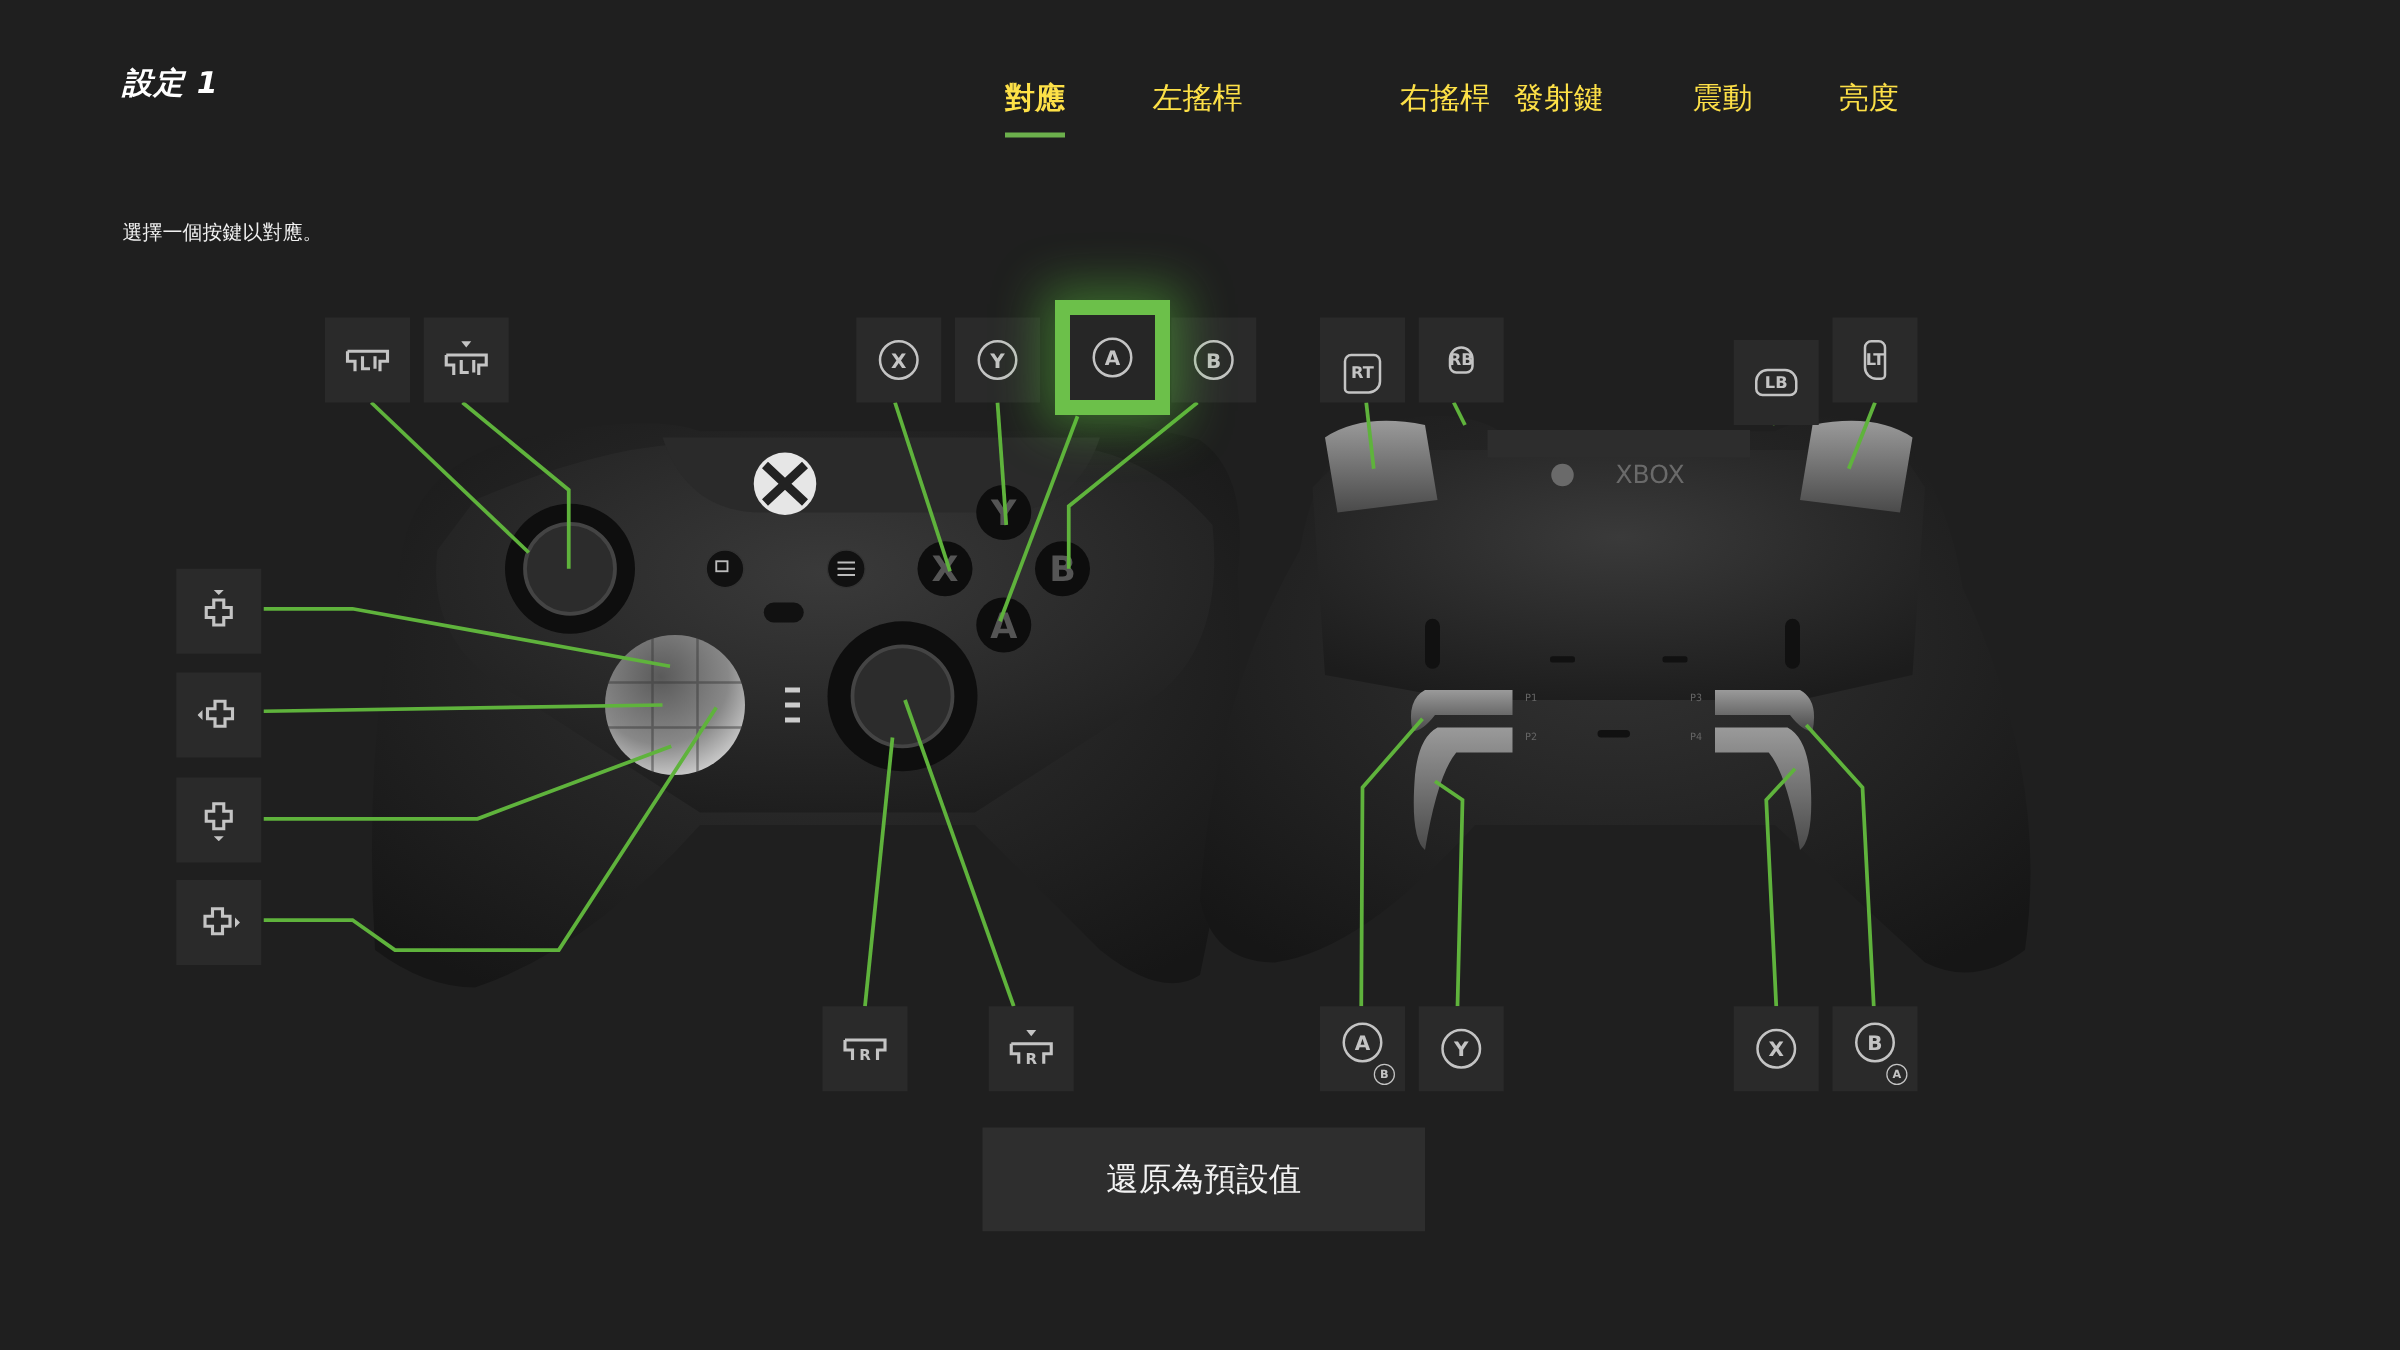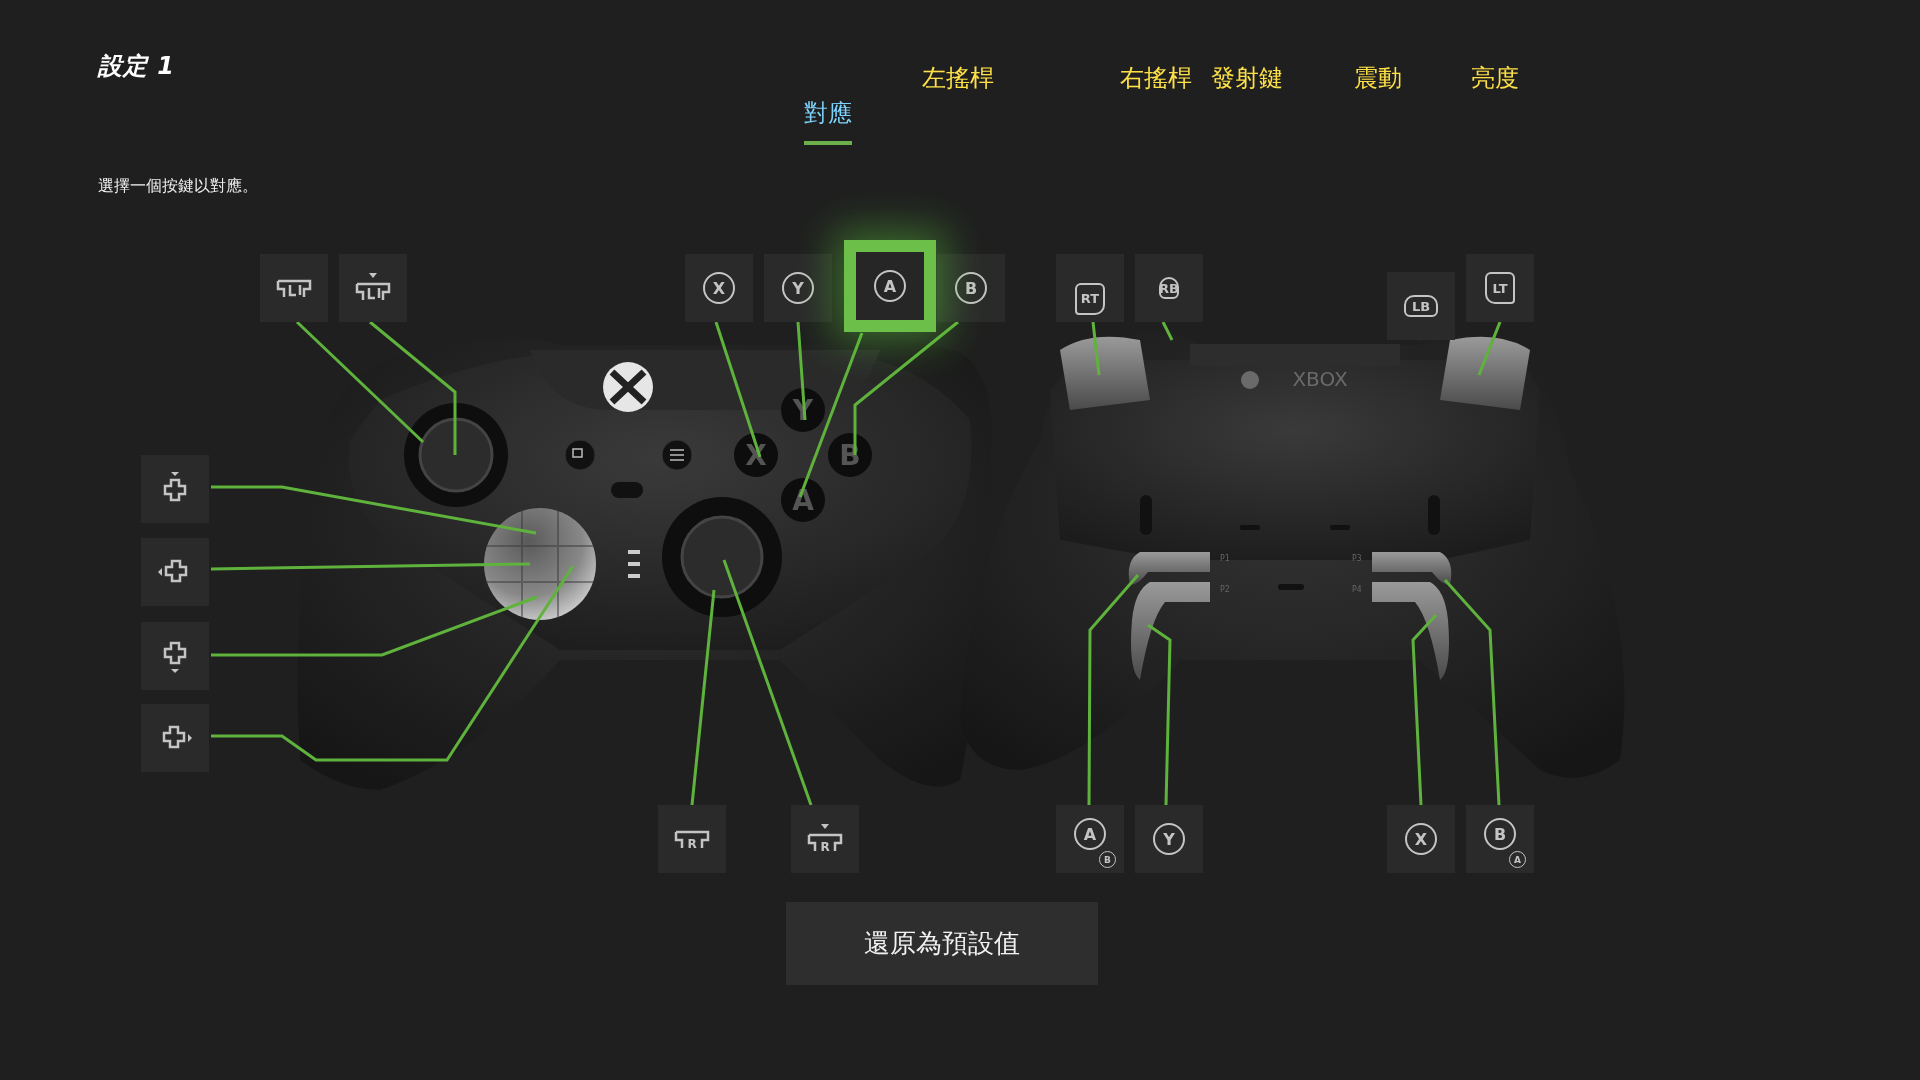--- a/index.html
+++ b/index.html
@@ -1,29 +1,29 @@
 <!DOCTYPE html>
 <html><head>
 <meta charset="utf-8">
 <style>
   html,body{margin:0;padding:0;}
   body{width:1920px;height:1080px;background:#1f1f1f;position:relative;overflow:hidden;font-family:"DejaVu Sans","Liberation Sans",sans-serif;color:#fff;}
   .title{position:absolute;left:98px;top:50px;font-size:24px;font-weight:bold;letter-spacing:1px;font-style:italic;}
   .tabs{position:absolute;top:62px;left:0;width:1920px;height:60px;}
   .tab{position:absolute;top:0;font-size:24px;color:#fde047;cursor:pointer;white-space:nowrap;}
-  .tab.active{font-weight:normal;color:#7dd3fc;margin-top:35px;}
+  .tab.active{font-weight:bold;color:#fde047;}
   .tab.active::after{content:"";position:absolute;left:0;right:0;top:44px;height:4px;background:#6cb04c;}
   .subtitle{position:absolute;left:98px;top:176px;font-size:16px;color:#f0f0f0;}
   .tile{position:absolute;width:68px;height:68px;background:#2a2a2a;display:flex;align-items:center;justify-content:center;cursor:pointer;}
   .tile svg{display:block;}
   .tile.selected{background:#262626;outline:12px solid #6cc04a;box-shadow:0 0 40px 22px rgba(90,200,60,0.45);z-index:3;}
   .circ{width:32px;height:32px;border:2.5px solid #c4c4c4;border-radius:50%;box-sizing:border-box;display:flex;align-items:center;justify-content:center;font-weight:bold;font-size:16px;color:#c4c4c4;font-family:"DejaVu Sans",sans-serif;}
   .mini{position:absolute;right:8px;bottom:5px;width:17px;height:17px;border:1.5px solid #c4c4c4;border-radius:50%;box-sizing:border-box;font-size:9px;font-weight:bold;color:#c4c4c4;display:flex;align-items:center;justify-content:center;}
   .trig{font-size:13px;font-weight:bold;color:#c4c4c4;border:2.5px solid #c4c4c4;box-sizing:border-box;display:flex;align-items:center;justify-content:center;}
-  .reset{position:absolute;left:786px;top:902px;width:312px;height:83px;background:#2e2e2e;border:none;color:#f2f2f2;font-size:26px;font-family:"DejaVu Sans",sans-serif;cursor:pointer;}
+  .reset{position:absolute;left:786px;top:902px;width:354px;height:83px;background:#2e2e2e;border:none;color:#f2f2f2;font-size:26px;font-family:"DejaVu Sans",sans-serif;cursor:pointer;}
   svg.art{position:absolute;left:0;top:0;}
 </style>
 </head>
 <body>
 
 <div class="title">設定 1</div>
 
 <div class="tabs">
   <div class="tab active" style="left:804px">對應</div>
   <div class="tab" style="left:922px">左搖桿</div>
@@ -205,21 +205,21 @@
 <div class="tile" style="left:1056px;top:254px">
   <div class="trig" style="width:30px;height:32px;border-radius:6px 6px 10px 4px;margin-top:21px;">RT</div>
 </div>
 <div class="tile" style="left:1135px;top:254px">
   <div class="trig" style="width:20px;height:22px;border-radius:10px 10px 6px 6px;">RB</div>
 </div>
 <div class="tile" style="left:1387px;top:272px">
   <div class="trig" style="width:34px;height:22px;border-radius:10px 10px 6px 6px;">LB</div>
 </div>
 <div class="tile" style="left:1466px;top:254px">
-  <div class="trig" style="width:30px;height:32px;border-radius:6px 6px 4px 10px;">LT</div>
+  <div class="trig" style="width:18px;height:32px;border-radius:6px 6px 4px 10px;">LT</div>
 </div>
 
 <div class="tile" style="left:1056px;top:805px">
   <div class="circ" style="margin-top:-10px">A</div>
   <div class="mini">B</div>
 </div>
 <div class="tile" style="left:1135px;top:805px">
   <div class="circ">Y</div>
 </div>
 <div class="tile" style="left:1387px;top:805px">

